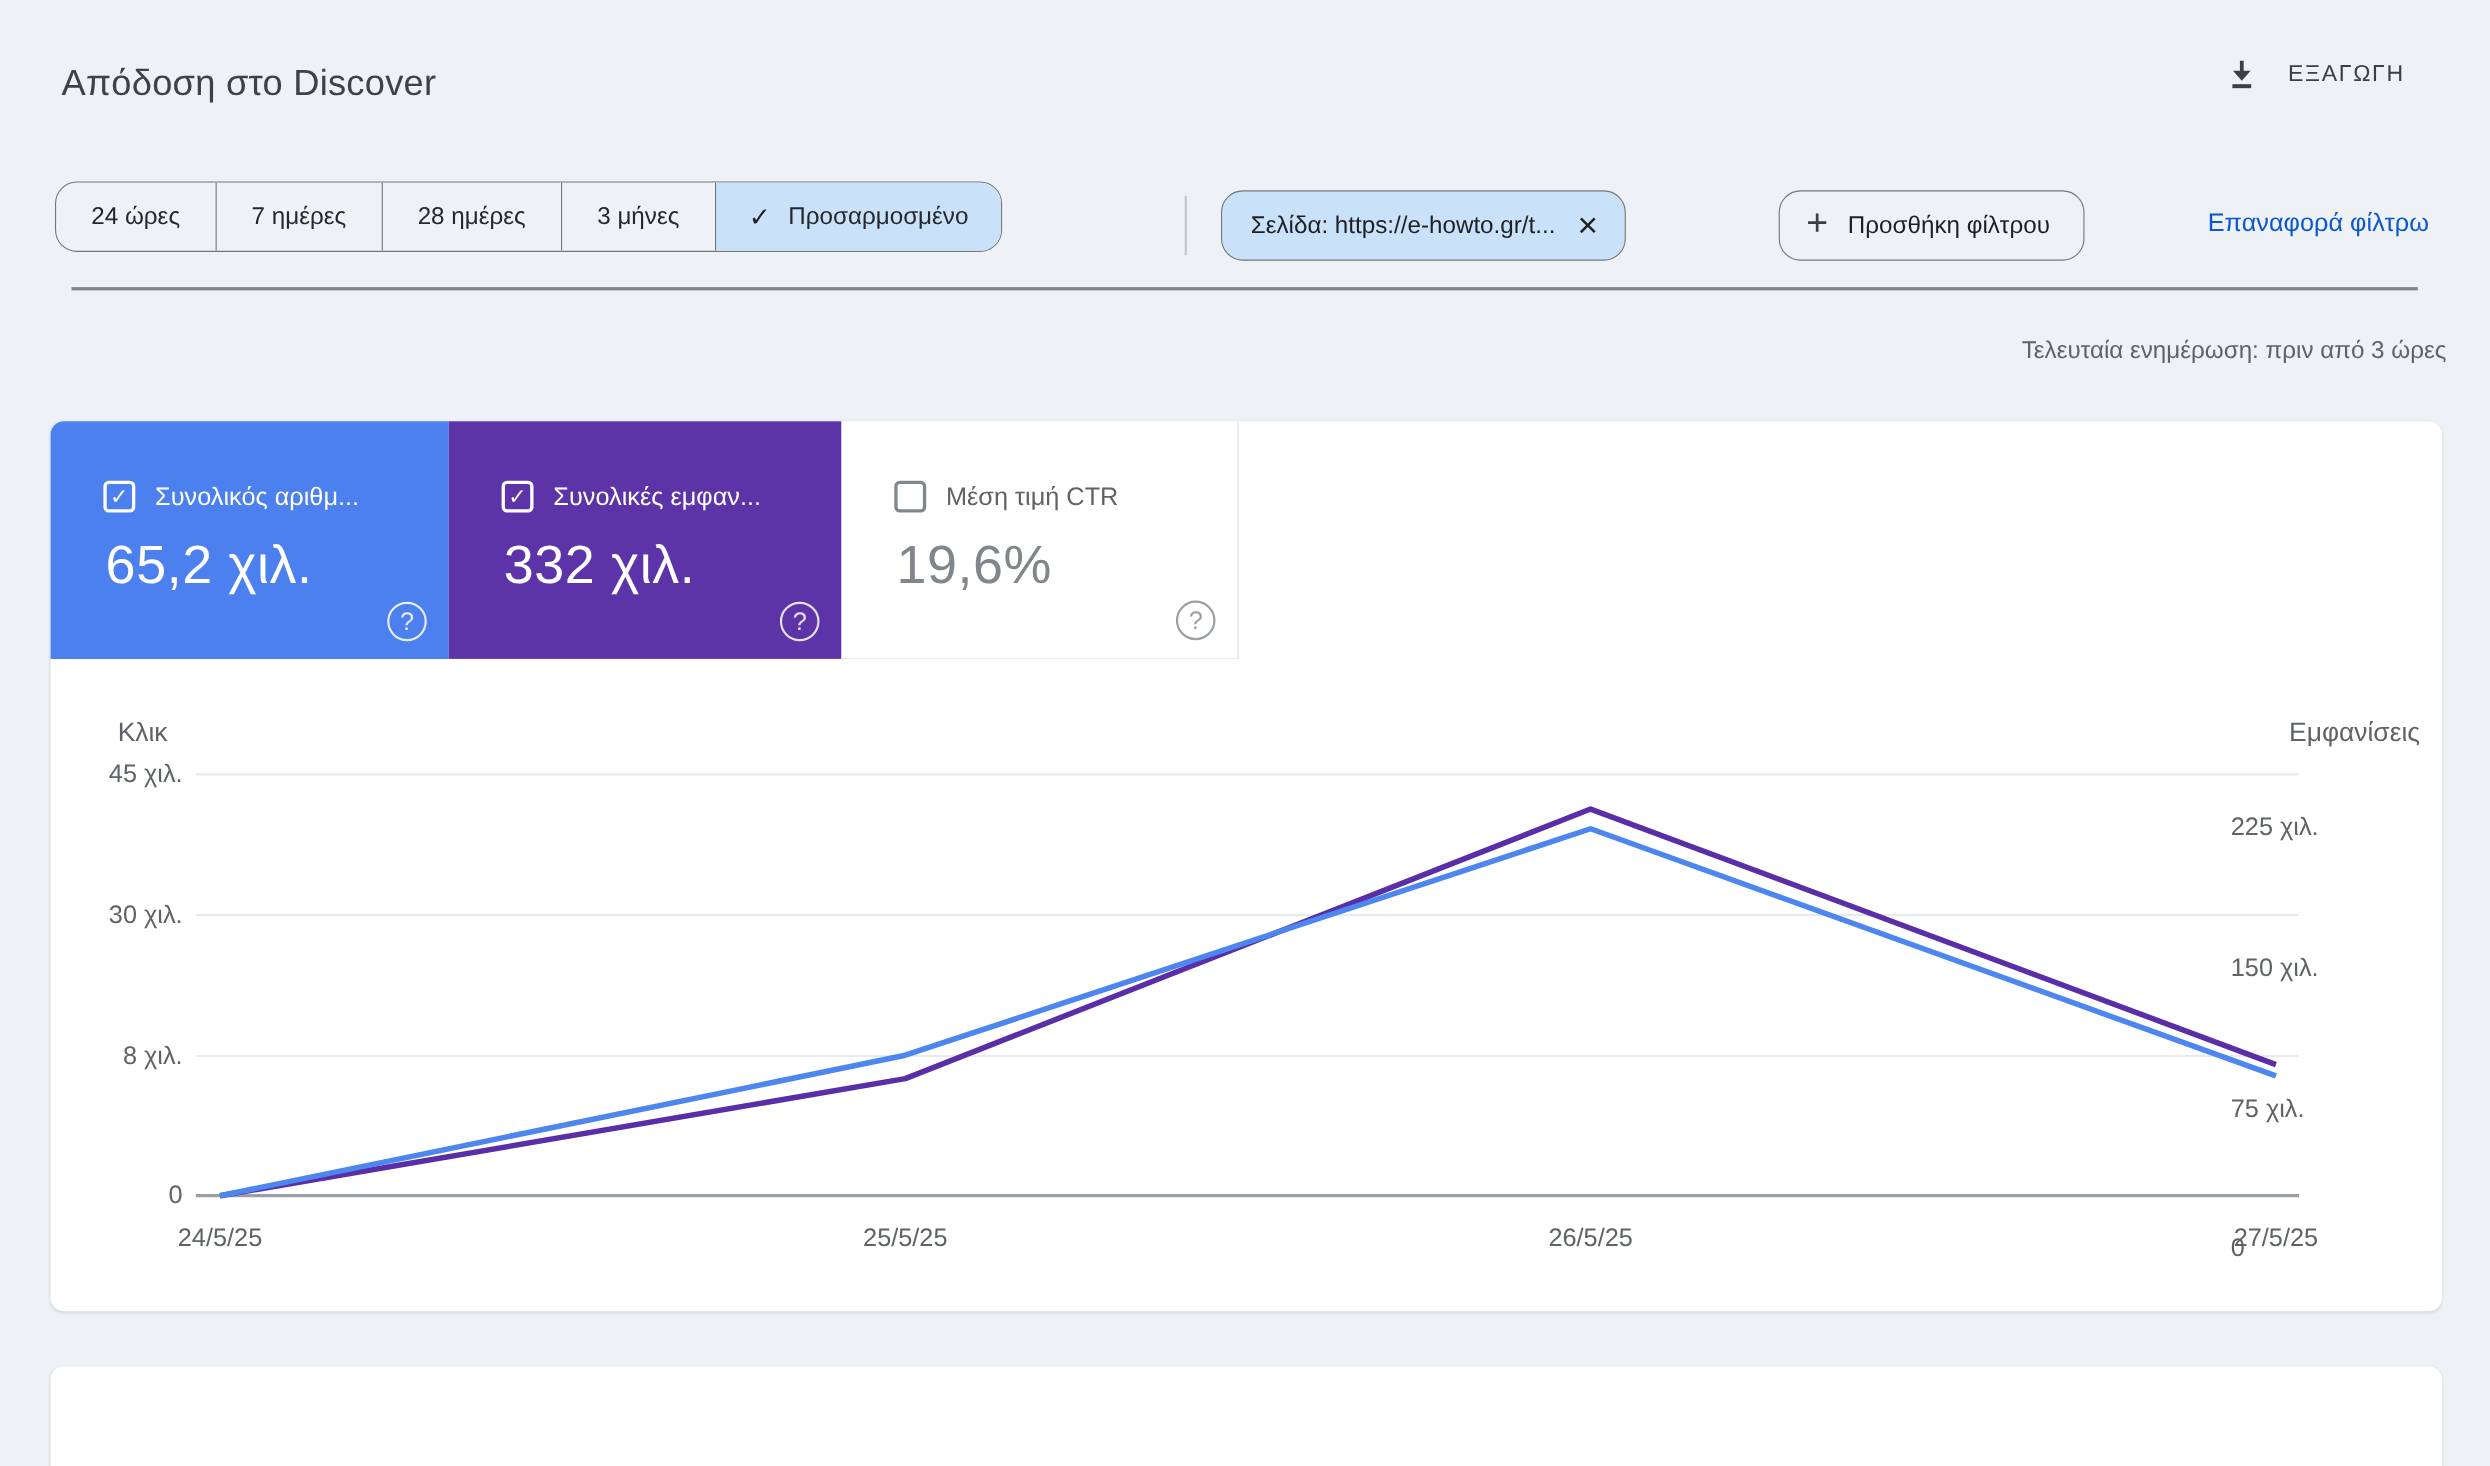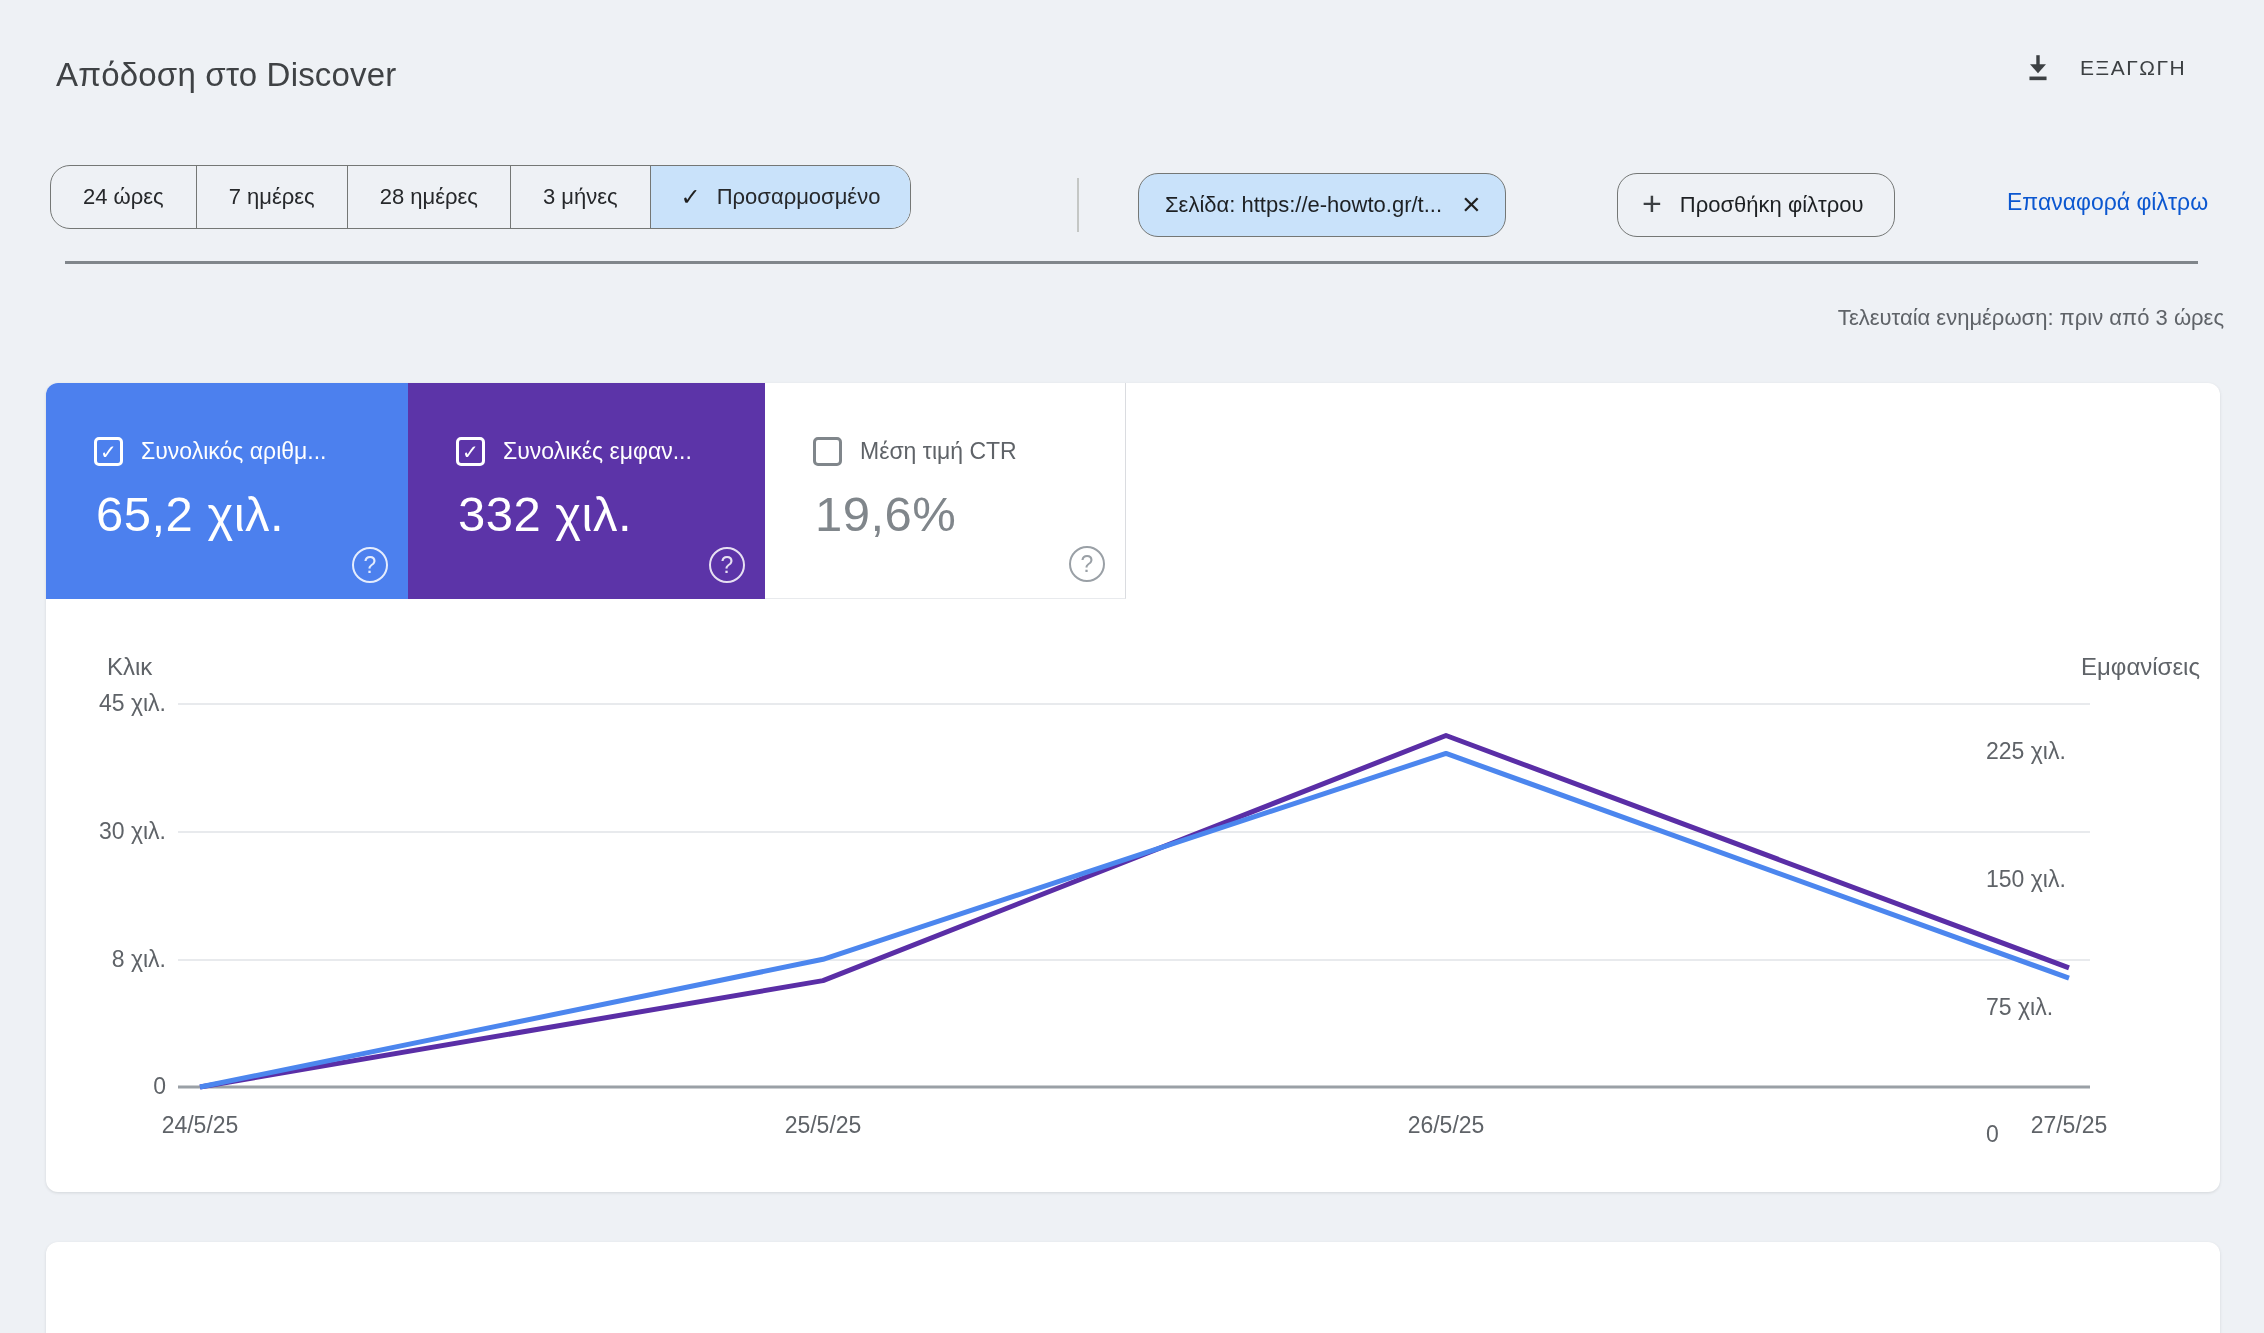--- a/index.html
+++ b/index.html
@@ -36,21 +36,21 @@
   .segment.selected { background:#c9e2fa; padding:0 30px; }
   .segment .check-glyph { font-size:24px; margin-right:16px; color:#1f1f1f; }
 
   .v-divider { position:absolute; left:1077px; top:178px; width:2px; height:54px; background:#c4c7c5; }
 
   .chip {
     position:absolute; top:173px; height:64px; display:flex; align-items:center;
     border:1px solid #747775; border-radius:20px; font-size:22px; color:#1d2023;
     cursor:pointer; white-space:nowrap;
   }
-  .chip.page-filter { left:1138px; background:#c9e2fa; padding:0 24px 0 26px; gap:20px; }
+  .chip.page-filter { left:1110px; background:#c9e2fa; padding:0 24px 0 26px; gap:20px; }
   .chip.page-filter .close-glyph { font-size:32px; line-height:1; color:#1f1f1f; margin-top:-3px; }
   .chip.add-filter { left:1617px; background:transparent; padding:0 30px 0 24px; gap:18px; }
   .chip.add-filter .plus-glyph { font-size:34px; font-weight:300; color:#3c4043; margin-top:-4px; }
 
   .reset-link {
     position:absolute; left:2007px; top:189px; width:257px; overflow:hidden;
     font-size:23px; color:#0b57d0; white-space:nowrap; cursor:pointer;
   }
 
   .filter-divider { position:absolute; left:65px; top:261px; width:2133px; height:3px; background:#80868b; }
@@ -93,21 +93,21 @@
     font-size:23px; color:rgba(255,255,255,.85); cursor:pointer;
   }
   .metric-tab.m2 .help-icon { border-color:#9aa0a6; color:#9aa0a6; }
 
   
   .axis-header { position:absolute; font-size:24px; color:#5f6368; top:270px; }
   .axis-header.left  { left:32px;margin-left:29px; }
   .axis-header.right { right:20px; }
   .tick { position:absolute; font-size:23px; color:#5f6368; line-height:30px; }
   .tick.left  { left:0; width:120px; text-align:right; }
-  .tick.right { left:1940px;margin-top:48px; }
+  .tick.right { left:1982px;margin-top:48px; }
   .t0 { top:305px; } .t1 { top:433px; } .t2 { top:561px; } .t3 { top:688px; }
   .chart-svg { position:absolute; left:130px; top:300px; width:1920px; height:420px; }
   .xlabel { position:absolute; top:729px; width:140px; text-align:center; font-size:23px; color:#5f6368; }
   .x0 { left:84px; } .x1 { left:707px; } .x2 { left:1330px; } .x3 { left:1953px; }
 
   
   .bottom-card {
     position:absolute; left:46px; top:1242px; width:2174px; height:140px;
     background:#fff; border-radius:12px 12px 0 0; box-shadow:0 1px 3px rgba(60,64,67,.15);
   }

